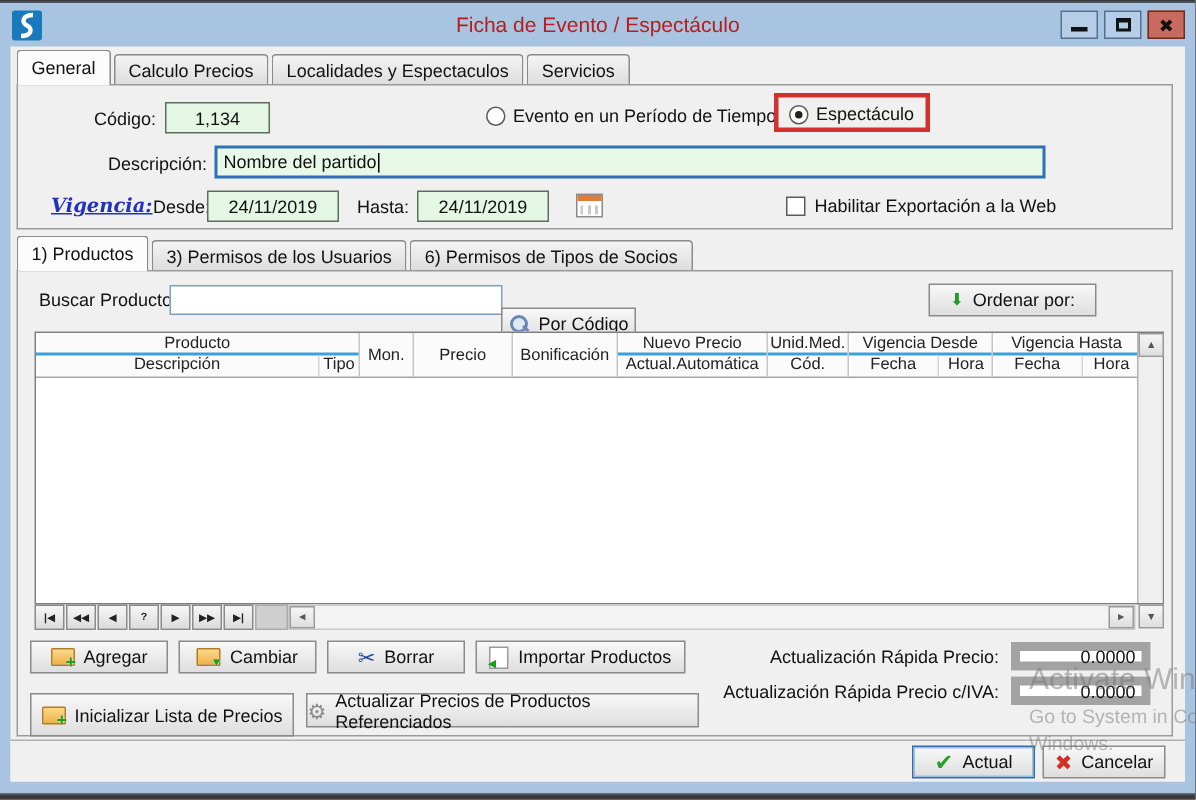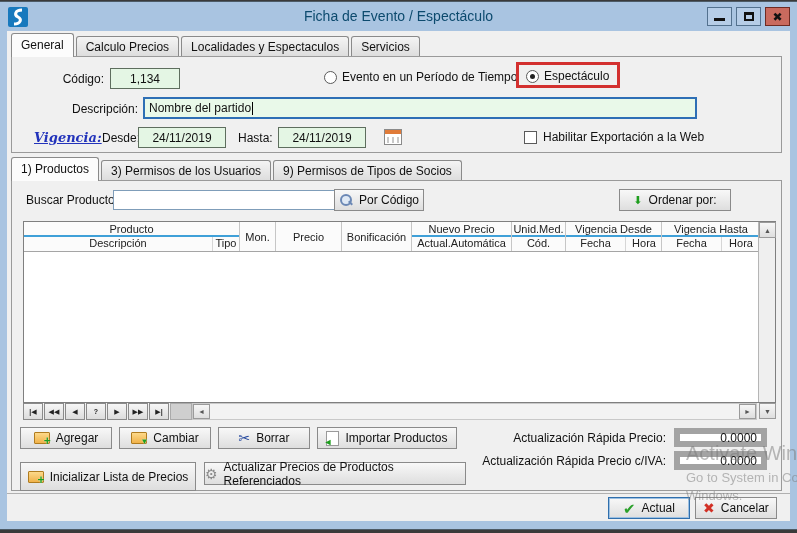--- a/index.html
+++ b/index.html
@@ -6,21 +6,21 @@
   html,body { width:797px; height:533px; overflow:hidden; background:#3a3a3a;
               font-family:"Liberation Sans","DejaVu Sans",sans-serif; }
   .screen { position:relative; width:797px; height:533px; }
   .win { position:absolute; left:0; top:2px; width:797px; height:527px;
          background:#a9c4e1; outline:1px solid #4d5b66; }
   
   .titlebar { position:absolute; left:0; top:0; right:0; height:29px; }
   .app-icon { position:absolute; left:8px; top:5px; width:20px; height:20px;
               background:#1879bd; border-radius:2px; }
   .title { position:absolute; left:0; right:0; top:0; height:29px; line-height:29px;
-           text-align:center; font-size:14px; color:#0c4a6e; }
+           text-align:center; font-size:14px; color:#b91c1c; }
   .winbtns { position:absolute; right:7px; top:5px; display:flex; gap:4px; }
   .wbtn { width:25px; height:19px; display:flex; align-items:center; justify-content:center;
           border:1px solid #53718e; background:#b6cde7; cursor:default; }
   .wbtn.close { background:#c96a5e; border-color:#6e2b23; }
   .glyph-min { width:11px; height:3px; background:#111; margin-top:6px; }
   .glyph-max { width:10px; height:9px; border:2px solid #111; border-top-width:3px; }
   .glyph-x { font-size:12px; font-weight:bold; color:#111; line-height:1; }
   
   .content { position:absolute; left:7px; right:7px; top:29px; bottom:8px; background:#f0f0f0; }
   
@@ -193,27 +193,27 @@
 
       <div class="radio-row" style="left:512px; top:73px;">
         <span class="checkbox"></span>
         <span>Habilitar Exportación a la Web</span>
       </div>
     </div>
 
     <div class="tabs tabs-sub">
       <div class="tab active">1) Productos</div>
       <div class="tab">3) Permisos de los Usuarios</div>
-      <div class="tab">9) Permisos de Tipos de Socios</div>
+      <div class="tab">6) Permisos de Tipos de Socios</div>
     </div>
 
     <div class="panel panel2">
       <div class="lbl" style="left:14px; top:12px;">Buscar Producto:</div>
       <input class="input" style="left: 101px; top: 9px; width: 222px;" value="">
-      <div class="btn" style="left:322px; top:8px; width:90px;">
+      <div class="btn" style="left:322px; top:24px; width:90px;">
         <span class="bicon mag"></span>
         <span>Por Código</span>
       </div>
       <div class="btn" style="left:607px; top:8px; width:112px;">
         <span class="bicon green-dl">⬇</span>
         <span>Ordenar por:</span>
       </div>
 
       <div class="grid">
         <div class="grid-header">

